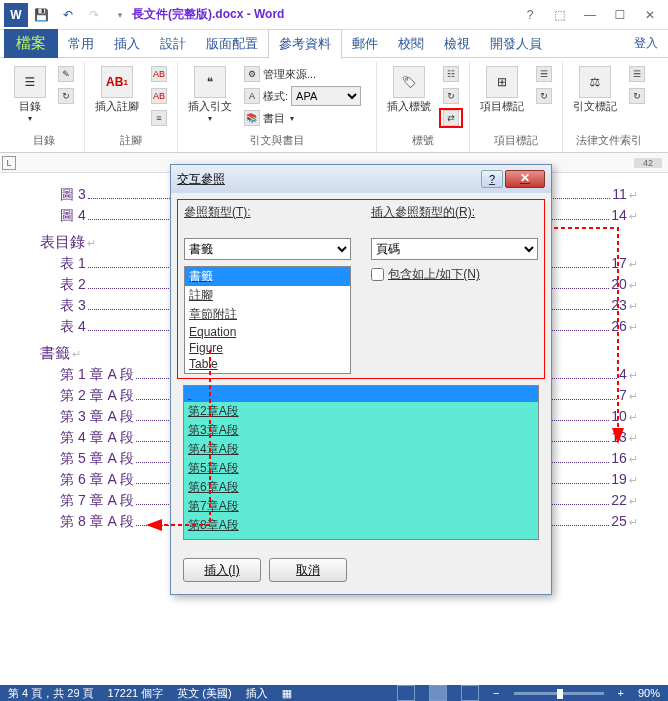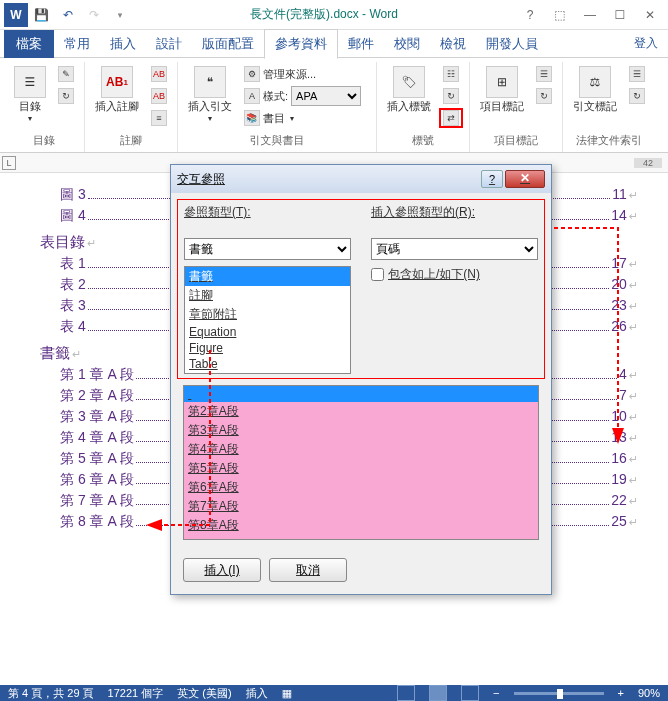--- a/index.html
+++ b/index.html
@@ -1,26 +1,26 @@
 <!DOCTYPE html>
 <html><head>
 <meta charset="utf-8">
 <style>
 * { margin: 0; padding: 0; box-sizing: border-box; font-family: "Microsoft JhengHei", "Segoe UI", sans-serif; }
 body { width: 668px; height: 701px; background: #fff; overflow: hidden; font-size: 12px; color: #333; position: relative; }
 
 .titlebar { height: 30px; background: #fff; display: flex; align-items: center; padding: 0 4px; border-bottom: 1px solid #e0e0e0; }
 .titlebar .qat { display: flex; gap: 2px; align-items: center; }
 .titlebar .qat-btn { width: 24px; height: 24px; display: flex; align-items: center; justify-content: center; cursor: pointer; }
-.titlebar .title { flex: 1; text-align: center; color: #0f766e; font-size: 12px; }
+.titlebar .title { flex: 1; color: #6d28d9; font-size: 12px; font-weight: bold; }
 .titlebar .wincontrols { display: flex; gap: 2px; }
 .titlebar .winbtn { width: 28px; height: 20px; display: flex; align-items: center; justify-content: center; color: #666; cursor: pointer; }
 
 .menubar { height: 28px; display: flex; align-items: center; padding-left: 4px; border-bottom: 1px solid #d0d0d0; }
-.menubar .file-tab { background: #2b579a; color: #ffffff; padding: 5px 12px; font-size: 13px; cursor: pointer; }
+.menubar .file-tab { background: #2b579a; color: #bef264; padding: 5px 12px; font-size: 15px; cursor: pointer; }
 .menubar .tab { padding: 5px 10px; color: #2b579a; font-size: 13px; cursor: pointer; }
 .menubar .tab.active { border: 1px solid #d0d0d0; border-bottom: 1px solid #fff; background: #fff; margin-bottom: -1px; }
 .menubar .login { margin-left: auto; padding: 5px 10px; color: #2b579a; cursor: pointer; }
 
 .ribbon { height: 95px; background: #fff; border-bottom: 1px solid #d0d0d0; display: flex; padding: 4px 0 0 4px; }
 .ribbon-group { border-right: 1px solid #e5e5e5; padding: 2px 6px; display: flex; flex-direction: column; justify-content: space-between; }
 .ribbon-group .group-body { display: flex; gap: 4px; align-items: flex-start; flex: 1; }
 .ribbon-group .group-label { text-align: center; font-size: 11px; color: #666; padding: 2px 0; }
 .big-btn { display: flex; flex-direction: column; align-items: center; gap: 2px; padding: 2px 4px; cursor: pointer; min-width: 38px; }
 .big-btn .icon-box { width: 32px; height: 32px; background: #f0f0f0; border: 1px solid #ccc; display: flex; align-items: center; justify-content: center; }
@@ -59,21 +59,21 @@
 .dialog .dlg-body { padding: 10px 12px; position: relative; }
 .dlg-row { display: flex; gap: 20px; }
 .dlg-col { flex: 1; }
 .dlg-label { font-size: 12px; margin-bottom: 17px; }
 .dlg-select-wrap { position: relative; }
 select.dlg-select { width: 100%; height: 22px; font-size: 12px; border: 1px solid #888; background: #fff; }
 .red-outline { border: 1.5px solid red; padding: 4px 6px; margin: -4px -6px 6px -6px; }
 .dlg-list { background: #fff; border: 1px solid #888; height: 108px; margin-top: 6px; overflow-y: auto; position: relative; }
 .dlg-list .item { padding: 1px 4px; font-size: 12px; cursor: pointer; white-space: nowrap; }
 .dlg-list .item.selected { background: #1e90ff; color: #fff; }
-.full-select { border: 1px solid #888; background: #f9a8d4; margin-top: 4px; width: 100%; height: 155px; overflow: auto; }
+.full-select { border: 1px solid #888; background: #5eead4; margin-top: 4px; width: 100%; height: 155px; overflow: auto; }
 .full-select .item { padding: 1px 4px; font-size: 12px; cursor: pointer; }
 .full-select .item.selected { background: #1e90ff; color: #fff; }
 .dlg-check { margin-top: 6px; font-size: 12px; display: flex; align-items: center; gap: 4px; }
 .dlg-buttons { display: flex; gap: 8px; padding: 8px 12px 12px; }
 .dlg-btn { width: 78px; height: 24px; background: linear-gradient(#fdfdfd,#e2e2e2); border: 1px solid #888; border-radius: 3px; font-size: 12px; cursor: pointer; }
 svg.overlay { position:absolute; left:0; top:0; pointer-events:none; z-index:200; }
 </style>
 </head>
 <body>
 

